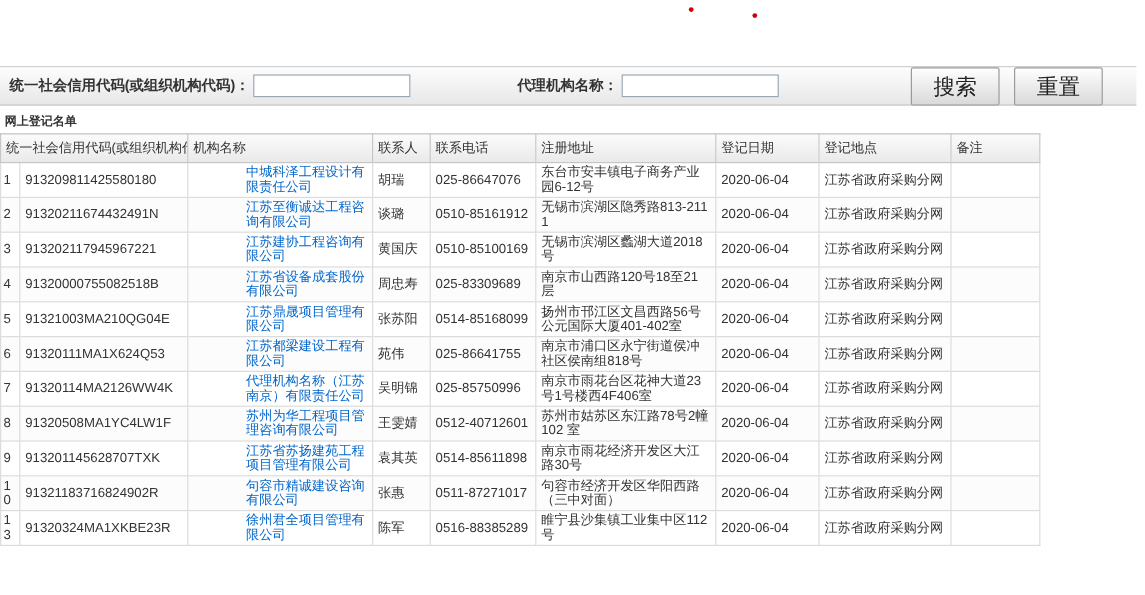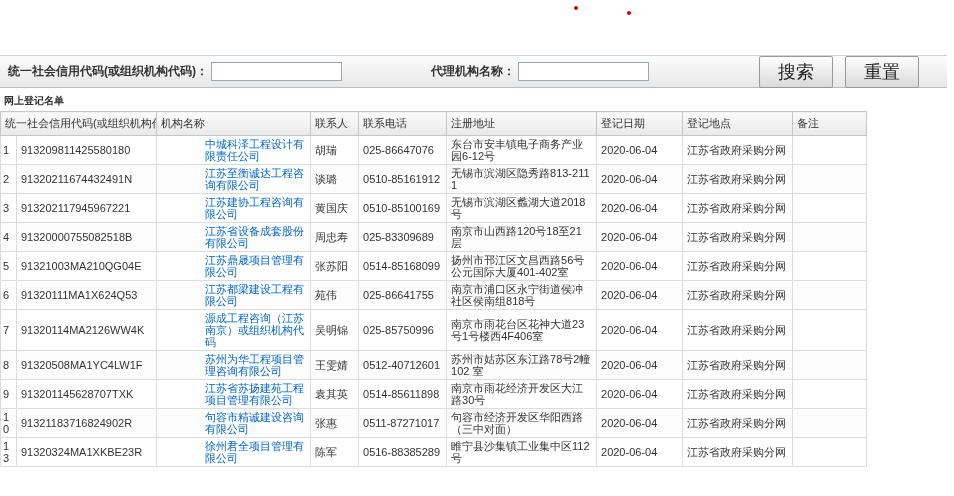--- a/index.html
+++ b/index.html
@@ -184,21 +184,21 @@
     <td class="c-contact">苑伟</td>
     <td class="c-phone">025-86641755</td>
     <td class="c-addr">南京市浦口区永宁街道侯冲社区侯南组818号</td>
     <td class="c-date">2020-06-04</td>
     <td class="c-place">江苏省政府采购分网</td>
     <td class="c-remark"></td>
   </tr>
           <tr>
     <td class="c-no">7</td>
     <td class="c-code">91320114MA2126WW4K</td>
-    <td class="c-name">源成工程咨询（江苏南京）或组织机构代码</td>
+    <td class="c-name">代理机构名称（江苏南京）有限责任公司</td>
     <td class="c-contact">吴明锦</td>
     <td class="c-phone">025-85750996</td>
     <td class="c-addr">南京市雨花台区花神大道23号1号楼西4F406室</td>
     <td class="c-date">2020-06-04</td>
     <td class="c-place">江苏省政府采购分网</td>
     <td class="c-remark"></td>
   </tr>
           <tr>
     <td class="c-no">8</td>
     <td class="c-code">91320508MA1YC4LW1F</td>

